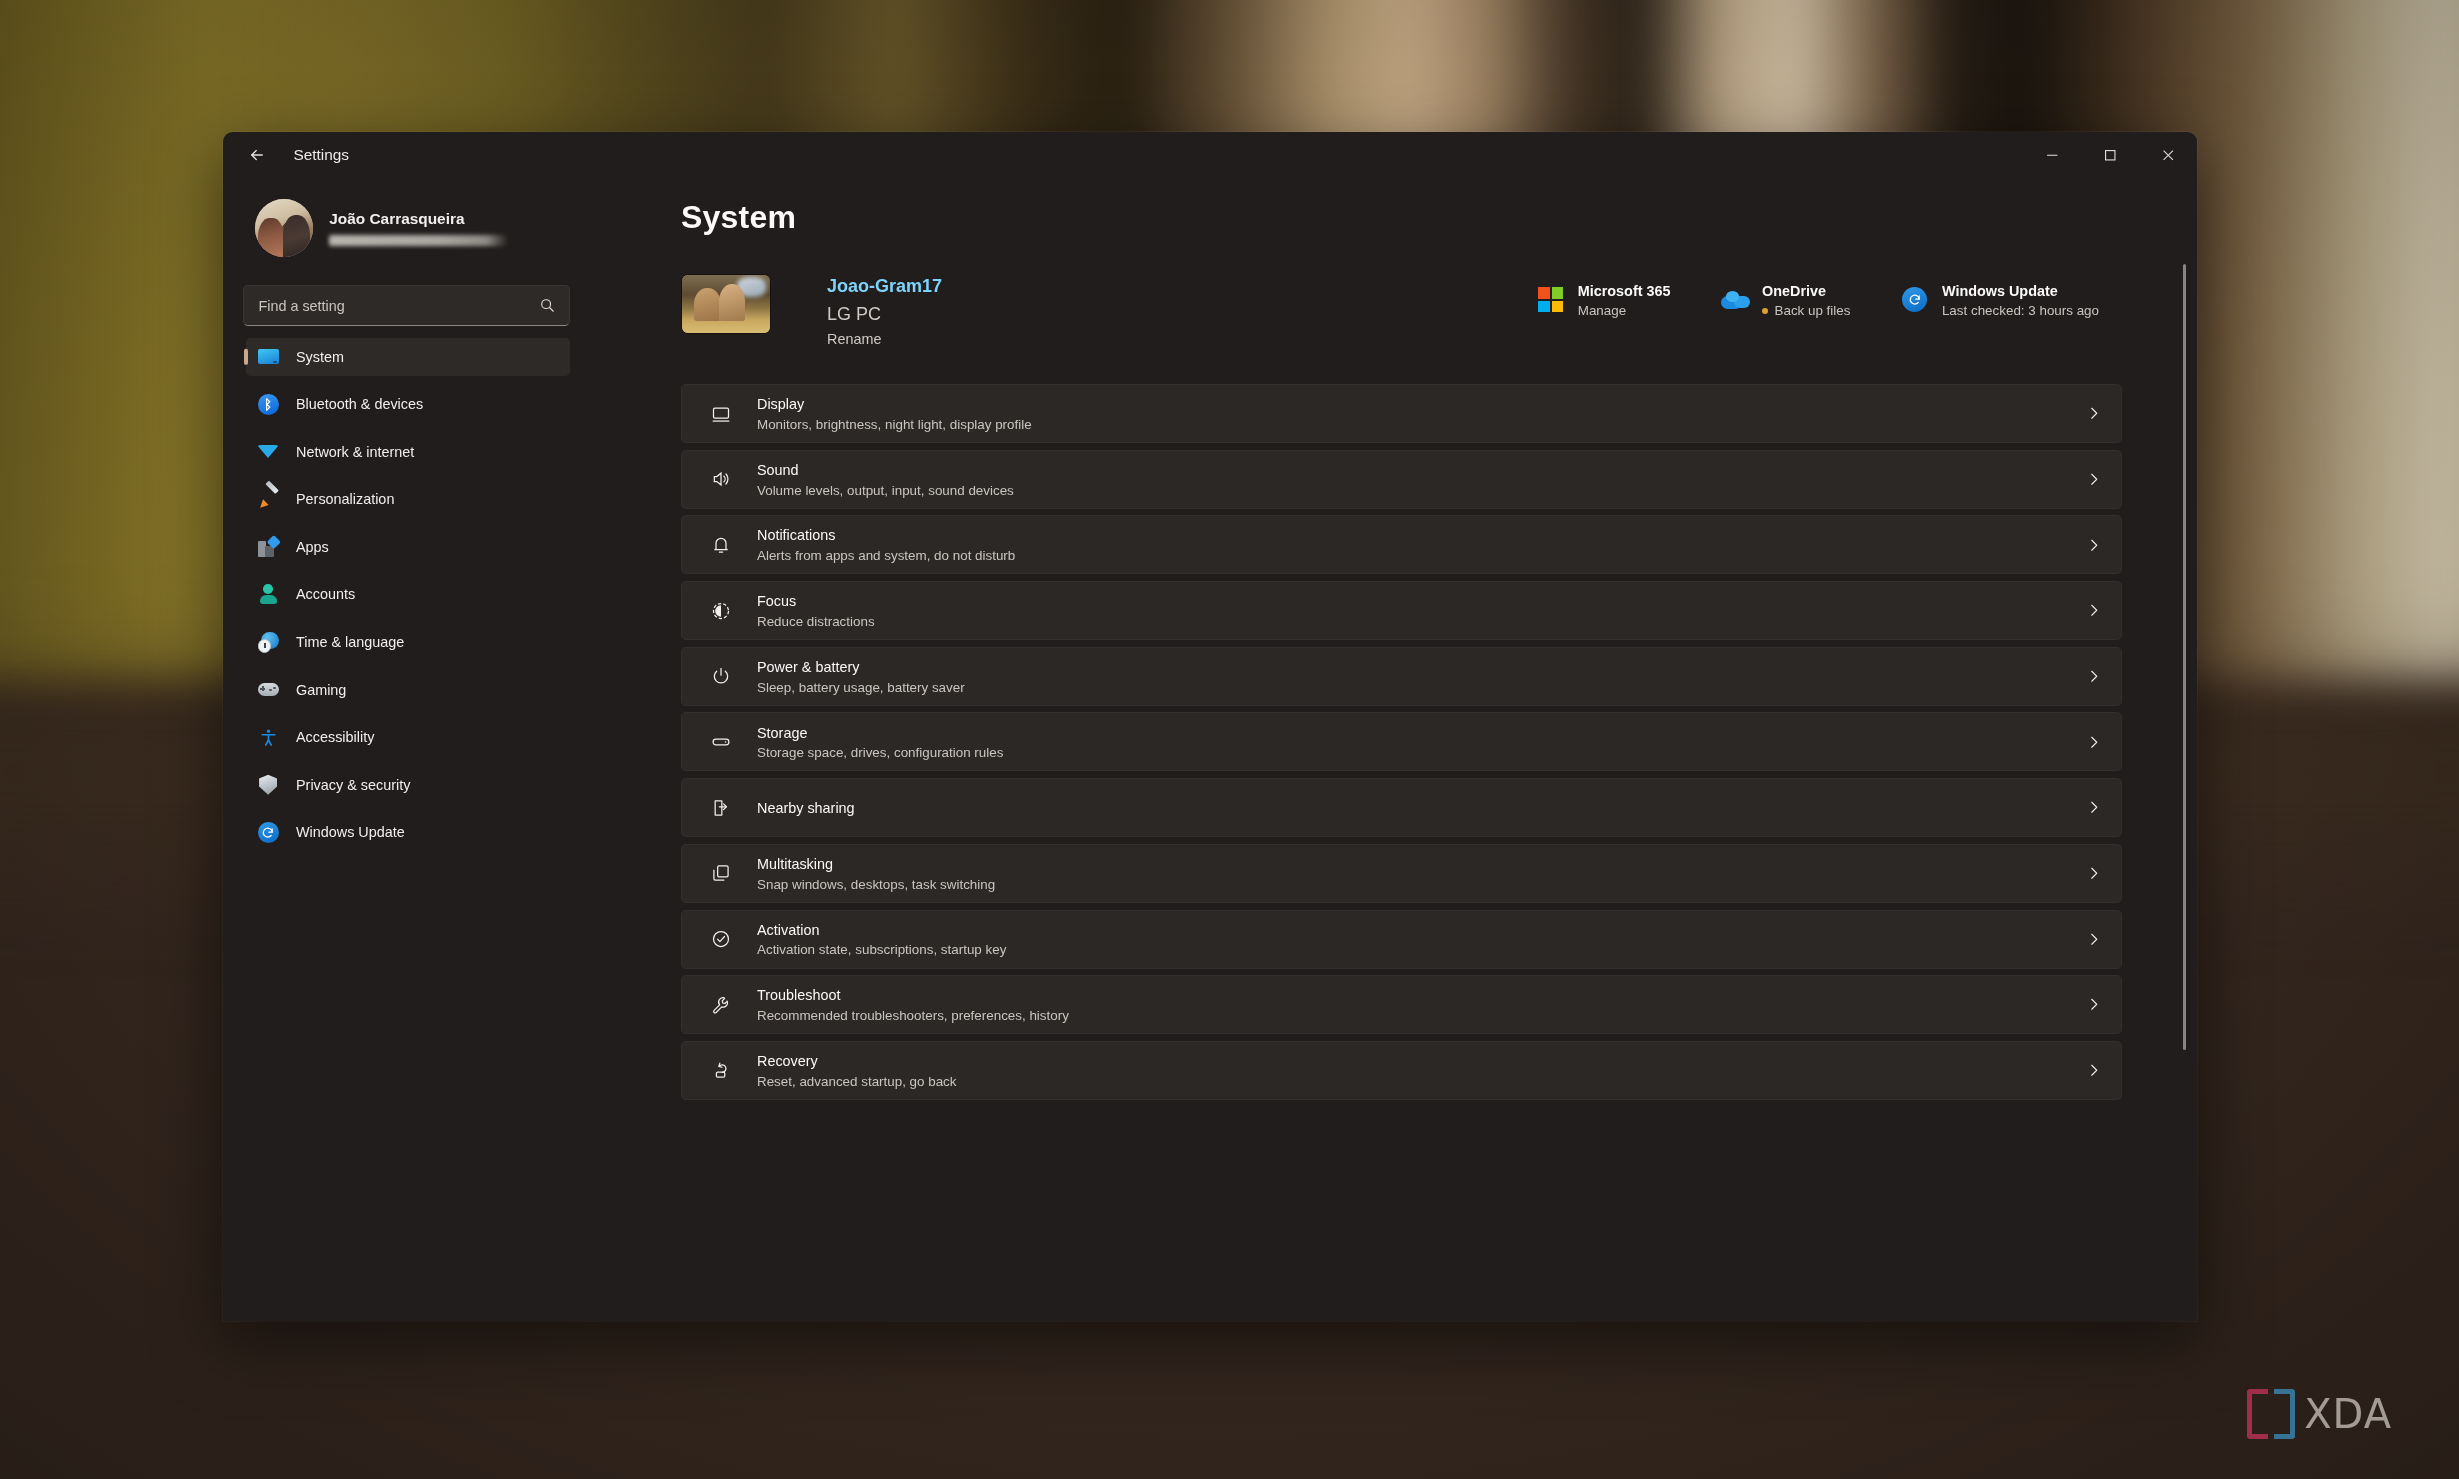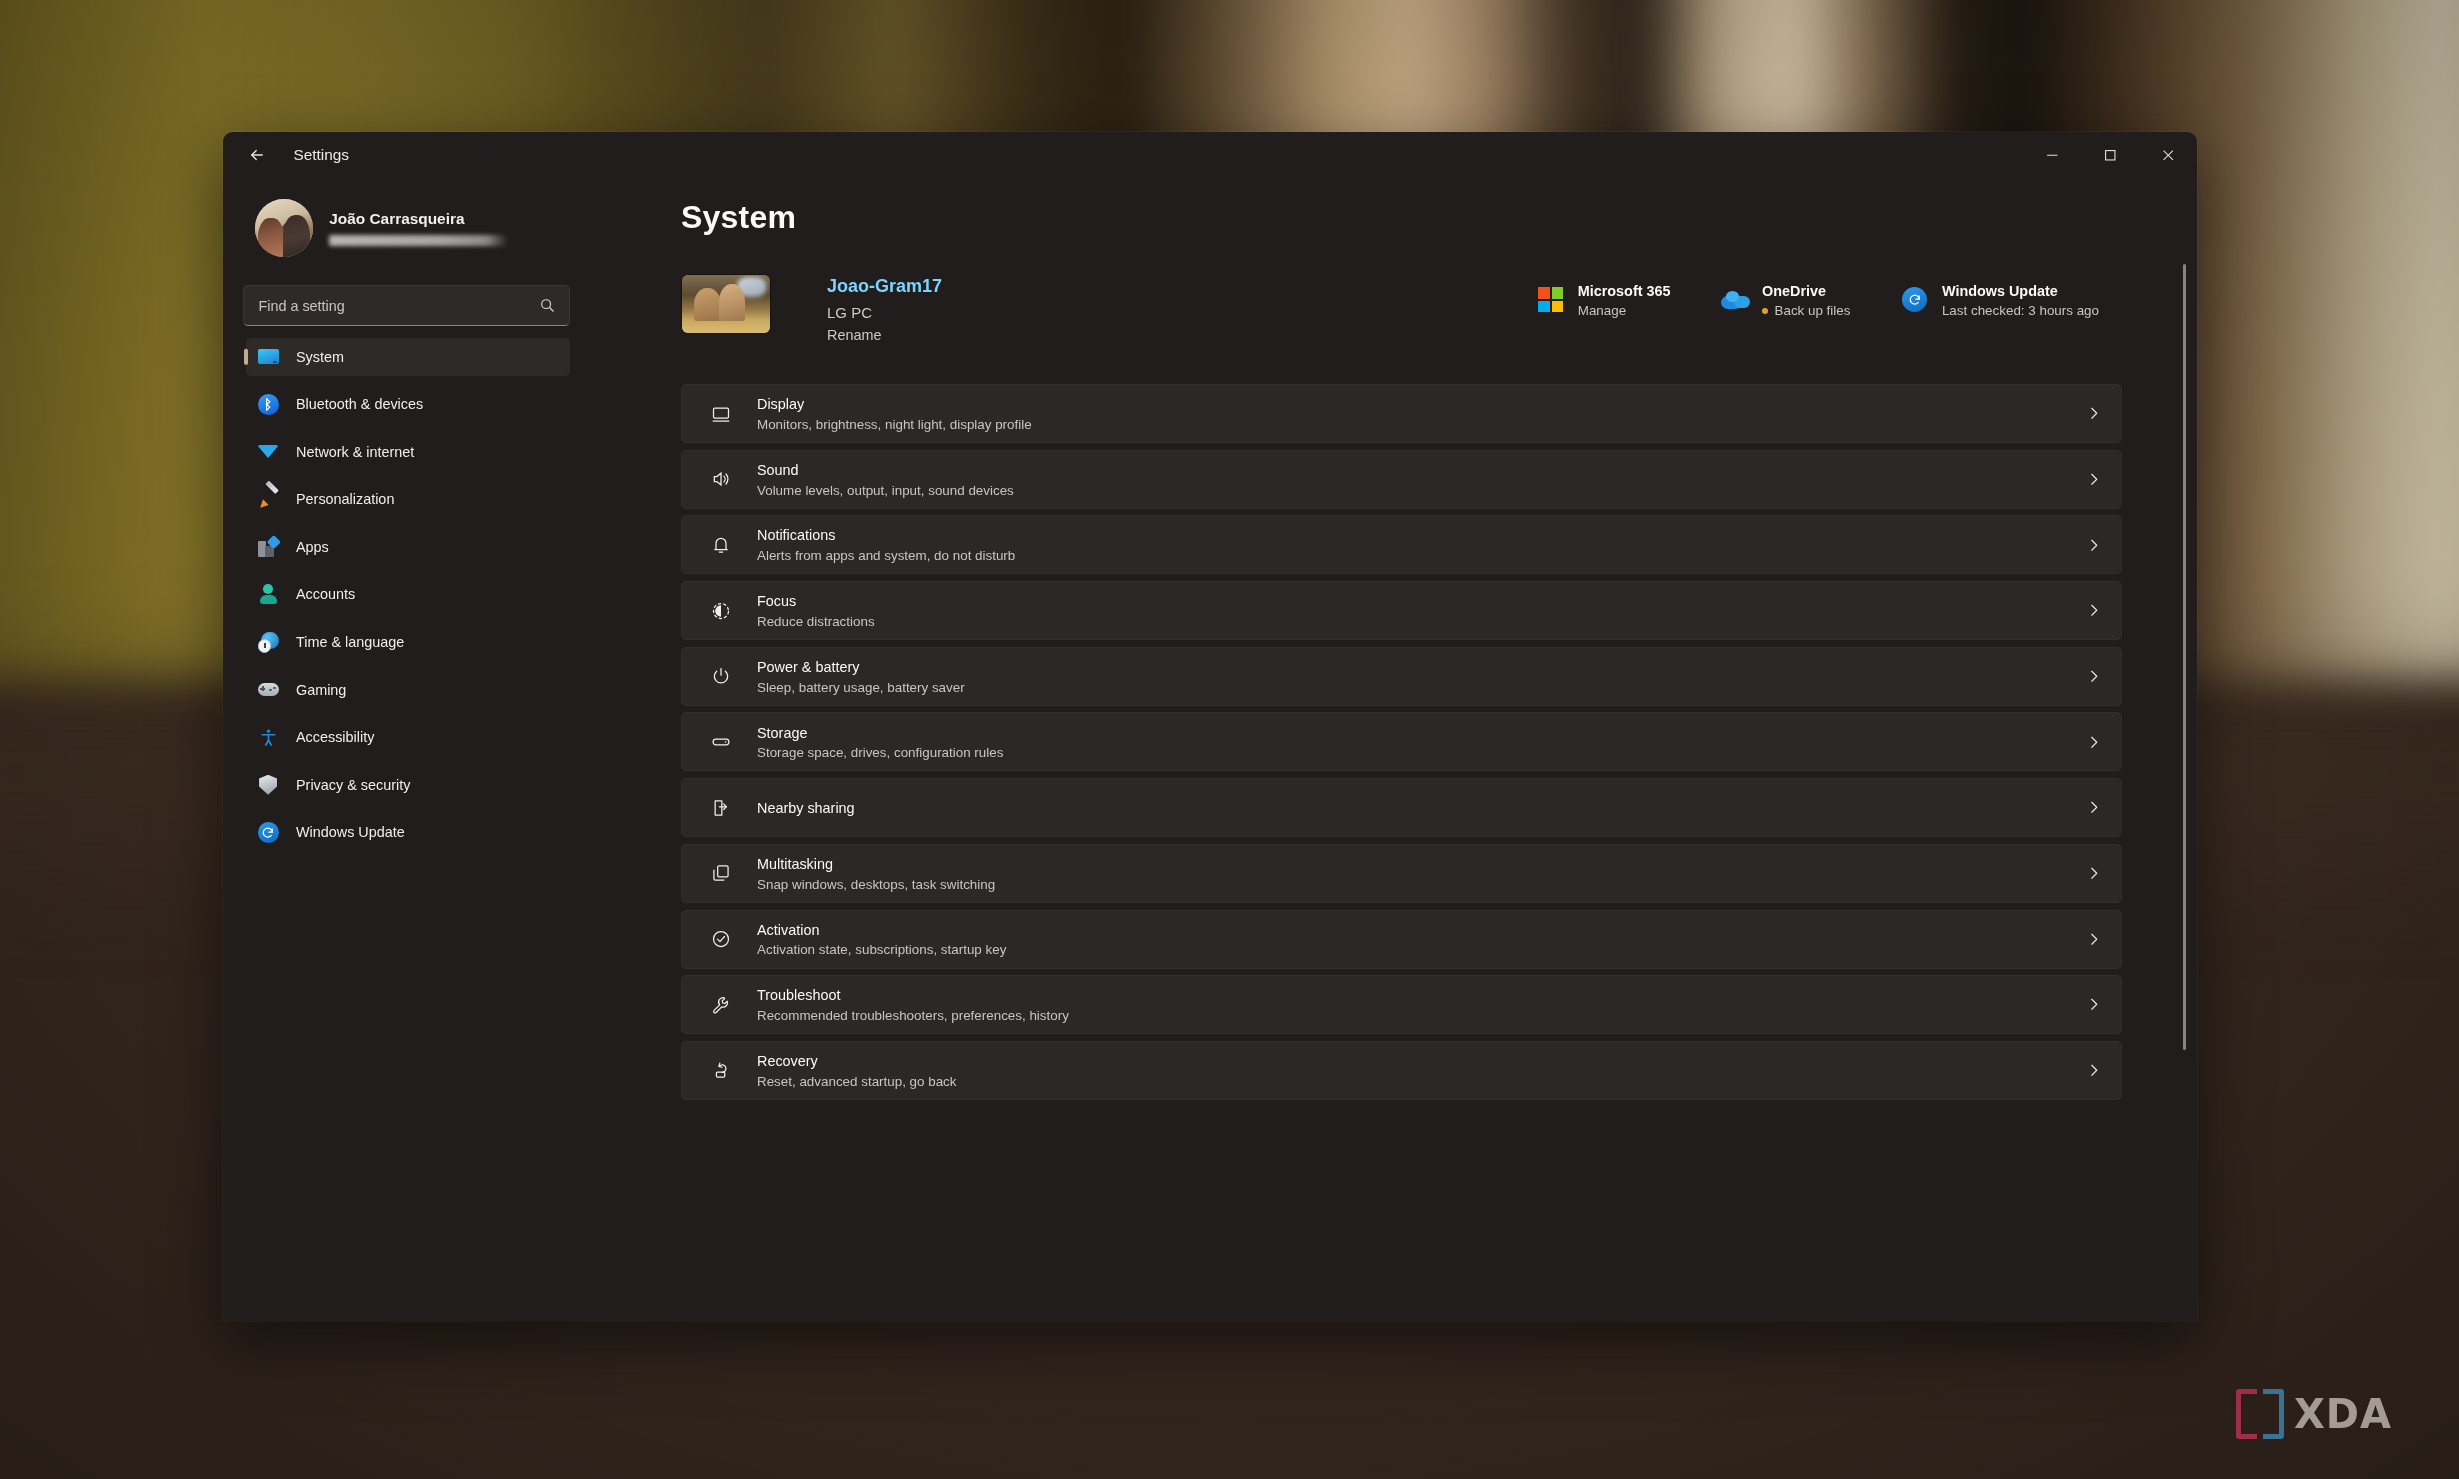--- a/index.html
+++ b/index.html
@@ -72,21 +72,21 @@
   .xda-mark .mk-l {
     position: absolute; left: 0; top: 0; width: 21px; height: 50px;
     border: 5.8px solid #e8386a; border-right: none; border-radius: 3.8px 0 0 3.8px;
   }
   .xda-mark .mk-r {
     position: absolute; right: 0; top: 0; width: 21px; height: 50px;
     border: 5.8px solid #3ea7e0; border-left: none; border-radius: 0 3.8px 3.8px 0;
   }
   .xda-text {
     font-family: "DejaVu Sans", sans-serif;
-    font-size: 40px; font-weight: 700; letter-spacing: 1px;
+    font-size: 40px; font-weight: 400; letter-spacing: 1px;
     color: #efe9e0;
   }
 
   
   #settings-window {
     position: absolute;
     left: 223px; top: 132px;
     width: 1974px; height: 1189px;
     background: #201d1c;
     border-radius: 9.6px 9.6px 0 0;
@@ -319,21 +319,21 @@
     filter: blur(0.6px);
   }
   #device-thumb .dt-a2 {
     position:absolute; left:42%; top:16%; width:30%; height:64%;
     border-radius:48% 48% 8% 8%;
     background: linear-gradient(165deg,#d8b283,#a07a4c);
     filter: blur(0.6px);
   }
   #device-info { margin-left: 56px; padding-top: 1.9px; }
   #device-name { font-size: 18px; color: #7dd3fc; font-weight: 700; }
-  #device-model { font-size: 15px; color: #cfcac5; margin-top: 6.7px; }
+  #device-model { font-size: 18px; color: #cfcac5; margin-top: 6.7px; }
   #device-rename { font-size: 14.4px; color: #cfcac5; margin-top: 6.7px; }
 
   #quicklinks {
     display: flex; align-items: center; gap: 0;
     margin-left: auto; padding-top: 3.8px;
   }
   .ql {
     display: flex; align-items: center; gap: 12.5px;
     padding: 3.8px 23px 3.8px 0;
   }

